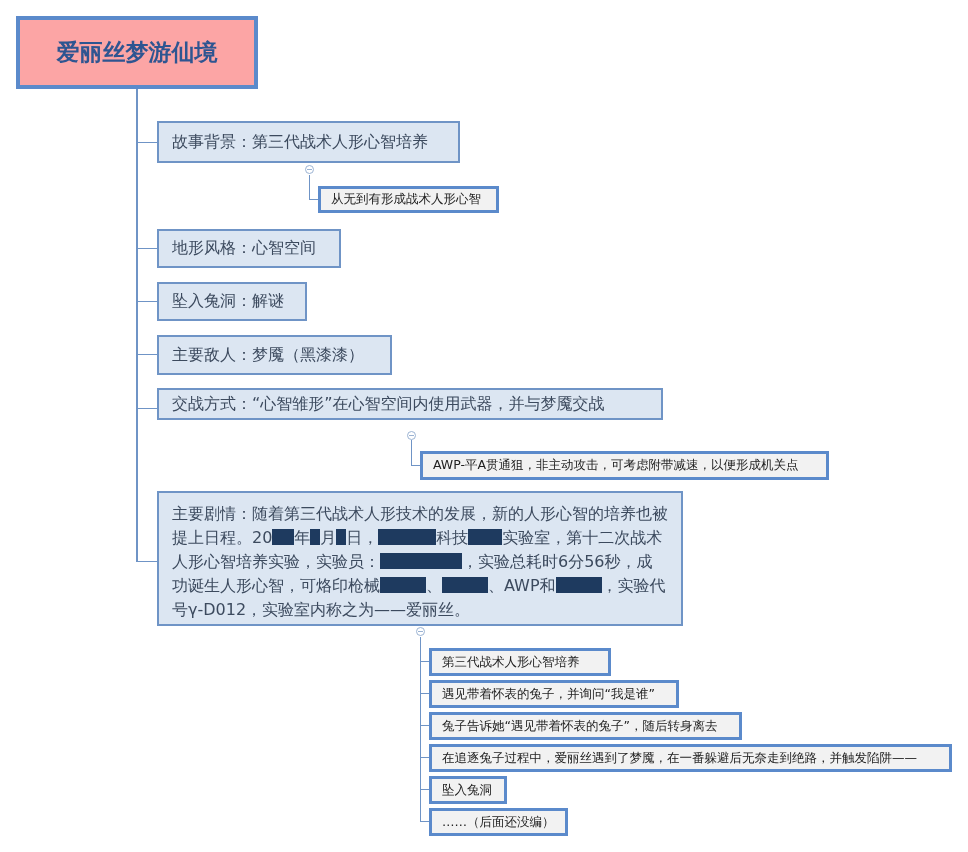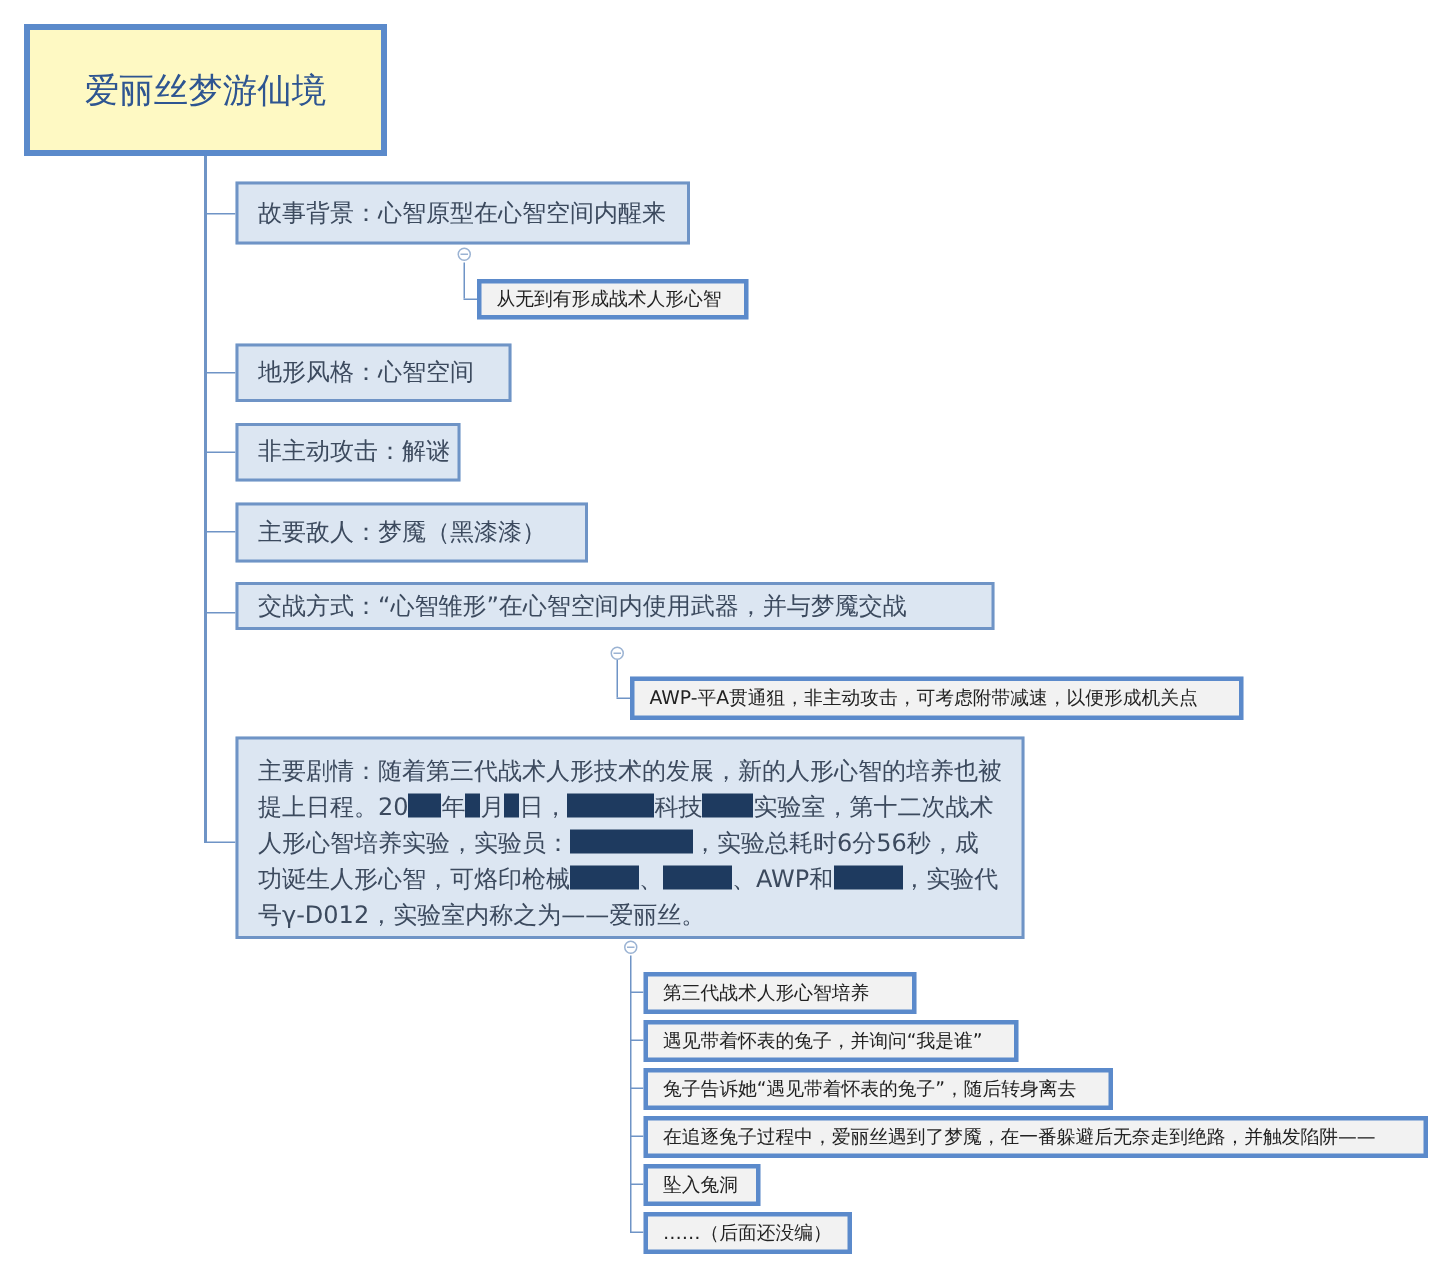--- a/index.html
+++ b/index.html
@@ -1,22 +1,22 @@
 <!DOCTYPE html>
 <html><head>
 <meta charset="utf-8">
 <style>
   html, body { margin:0; padding:0; background:#ffffff; }
   body { width:968px; height:852px; position:relative; overflow:hidden;
          font-family:"DejaVu Sans","Liberation Sans",sans-serif; color:#333; }
   .node { position:absolute; box-sizing:border-box; white-space:nowrap; }
-  .root { left:16px; top:16px; width:242px; height:88px;
-          background:#fef9c3; border:4px solid #5b8acb;
+  .root { left:16px; top:16px; width:242px; height:73px;
+          background:#fca5a5; border:4px solid #5b8acb;
           display:flex; align-items:center; justify-content:center;
-          font-size:23px; font-weight:normal; color:#2e5591; }
+          font-size:23px; font-weight:bold; color:#2e5591; }
   .l1 { background:#dce6f2; border:2px solid #6f94c6;
         font-size:16px; color:#3c4a5e; padding:0 13px;
         display:flex; align-items:center; }
   .l2 { background:#f2f2f2; border:3px solid #5b8acb;
         font-size:12.5px; color:#222; padding:0 10px;
         display:flex; align-items:center;text-align:right; }
   .plot { background:#dce6f2; border:2px solid #6f94c6;
           font-size:16px; color:#3c4a5e; padding:9px 13px;
           white-space:normal; line-height:24px; }
   .red { display:inline-block; background:#1e3a5f; height:16px; vertical-align:-2px; }
@@ -53,31 +53,31 @@
 
 <div class="collapse" style="left:305px; top:165px;"></div>
 <div class="collapse" style="left:407px; top:431px;"></div>
 <div class="collapse" style="left:416px; top:627px;"></div>
 
 <div class="node root">
   <span>爱丽丝梦游仙境</span>
 </div>
 
 <div class="node l1" style="left:157px; top:121px; width:303px; height:42px;">
-  <span>故事背景：心智原型在心智空间内醒来</span>
+  <span>故事背景：第三代战术人形心智培养</span>
 </div>
 <div class="node l2" style="left:318px; top:186px; width:181px; height:27px;">
   <span>从无到有形成战术人形心智</span>
 </div>
 
 <div class="node l1" style="left:157px; top:229px; width:184px; height:39px;">
   <span>地形风格：心智空间</span>
 </div>
 <div class="node l1" style="left:157px; top:282px; width:150px; height:39px;">
-  <span>非主动攻击：解谜</span>
+  <span>坠入兔洞：解谜</span>
 </div>
 <div class="node l1" style="left:157px; top:335px; width:235px; height:40px;">
   <span>主要敌人：梦魇（黑漆漆）</span>
 </div>
 <div class="node l1" style="left:157px; top:388px; width:506px; height:32px;">
   <span>交战方式：“心智雏形”在心智空间内使用武器，并与梦魇交战</span>
 </div>
 <div class="node l2" style="left:420px; top:451px; width:409px; height:29px;">
   <span>AWP-平A贯通狙，非主动攻击，可考虑附带减速，以便形成机关点</span>
 </div>

